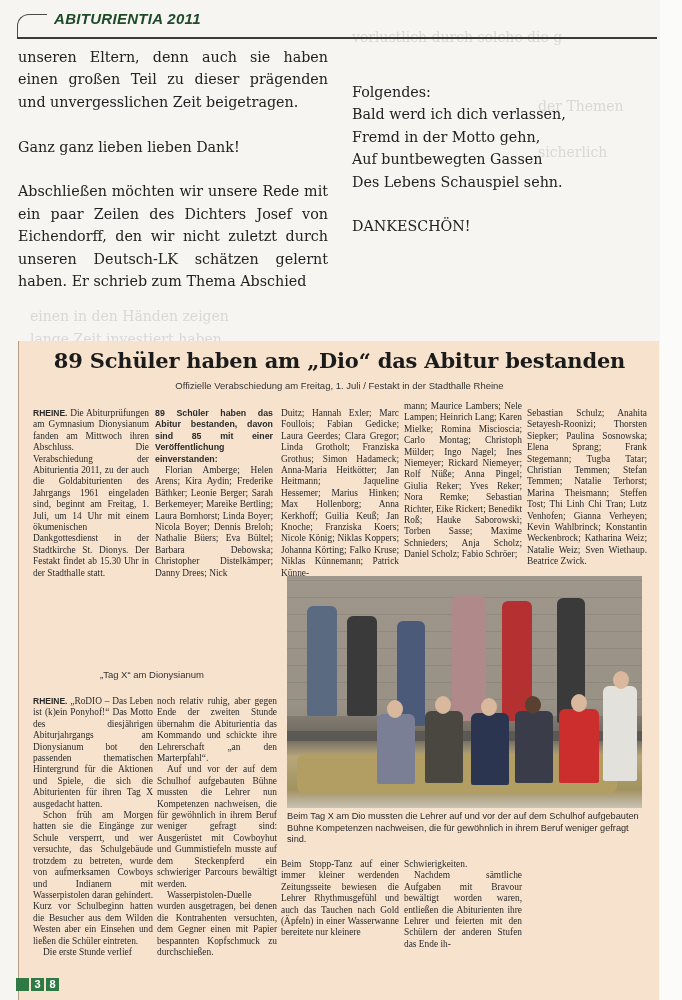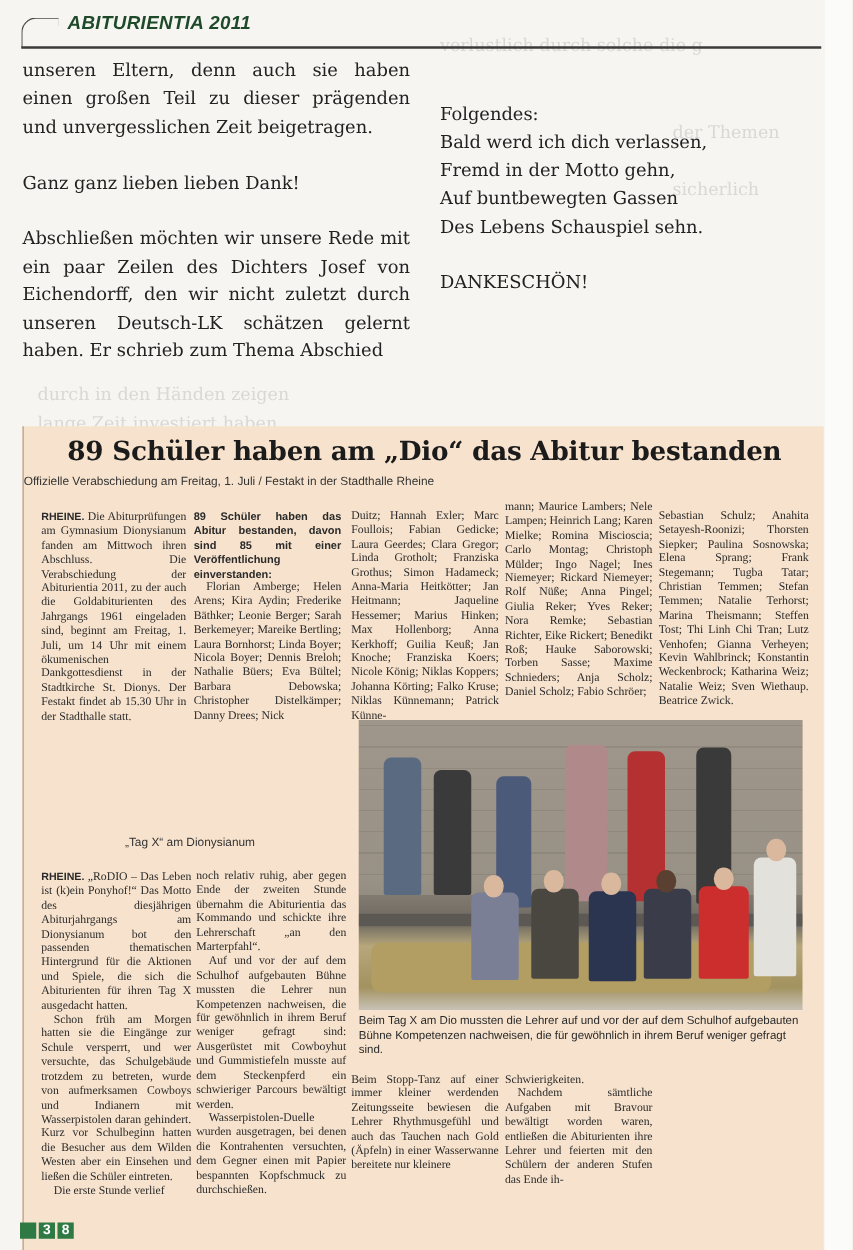--- a/index.html
+++ b/index.html
@@ -50,21 +50,21 @@
     position: absolute; left: 18px; top: 341px; width: 641px; height: 676px;
     background: #f7e3cd;
     border-left: 1px solid #b99c86;
   }
   .clip-headline {
     position: absolute; left: 0; top: 7px; width: 641px; text-align: center;
     font-family: "DejaVu Serif", serif; font-weight: bold; font-size: 21px;
     color: #1b1b1b; letter-spacing: -0.2px;
   }
   .clip-sub {
-    position: absolute; left: 0; top: 39px; width: 641px; 
+    position: absolute; left: 0; top: 39px; width: 641px; text-align: center;
     font-family: "Liberation Sans", sans-serif; font-size: 9.5px; color: #333;
   }
   .ncol {
     position: absolute; font-family: "Liberation Serif", serif; font-size: 9.4px;
     line-height: 11.4px; color: #2a2a2a; text-align: justify;
   }
   .ncol .dateline { font-family: "Liberation Sans", sans-serif; font-weight: bold; font-size: 8.5px; }
   .ncol .lead { font-family: "Liberation Sans", sans-serif; font-weight: bold; font-size: 8.8px; }
   .ncol .ind { text-indent: 10px; }
   .rodio-title {
@@ -100,21 +100,21 @@
   }
 </style>
 </head>
 <body>
 
 <div class="right-edge"></div>
 
 <div class="ghost" style="left:352px;top:26px;">verlustlich durch solche die g</div>
 <div class="ghost" style="left:538px;top:95px;">der Themen</div>
 <div class="ghost" style="left:538px;top:141px;">sicherlich</div>
-<div class="ghost" style="left:30px;top:305px;">durch in den Händen zeigen</div>
+<div class="ghost" style="left:30px;top:305px;">einen in den Händen zeigen</div>
 <div class="ghost" style="left:30px;top:328px;">lange Zeit investiert haben.</div>
 <div class="ghost" style="left:30px;top:948px;">dung Erkundungsfahrten wahrnehmen</div>
 <div class="ghost" style="left:352px;top:948px;">verlassen, ohne den faden Beigeschmack.</div>
 
 <div class="header">
   <div class="tab-shape"></div>
   <div class="title">ABITURIENTIA 2011</div>
   <div class="rule"></div>
 </div>
 

